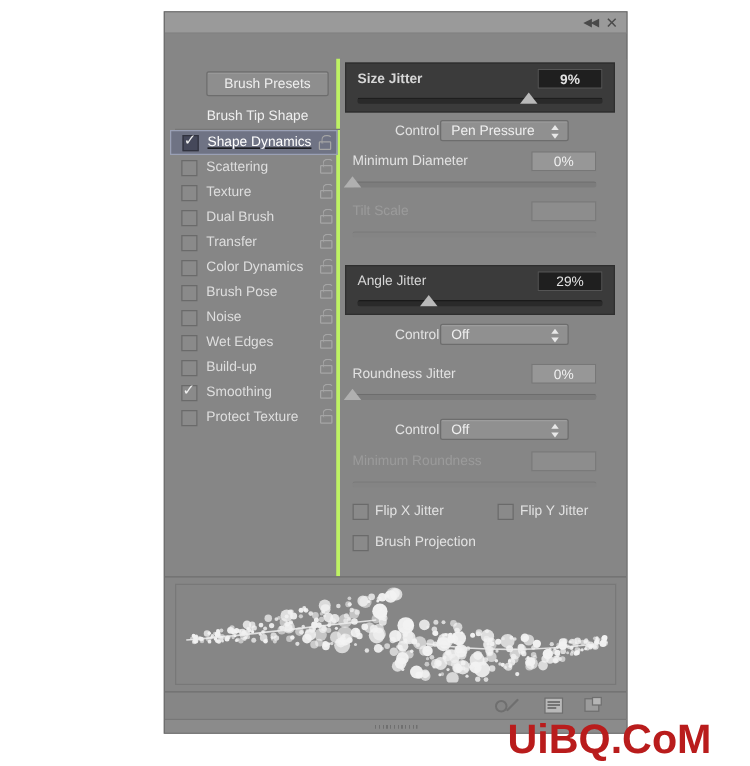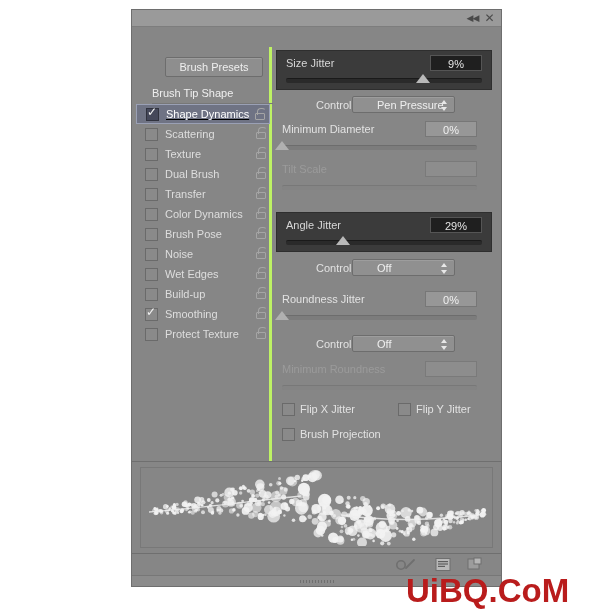--- a/index.html
+++ b/index.html
@@ -71,22 +71,22 @@
     box-sizing:border-box;
   }
   .presets-btn{
     position:absolute;left:33px;top:10px;width:96px;height:18px;
     background:#8e8e8e;border:1px solid #6d6d6d;border-radius:2px;
     color:#efefef;font-size:11px;line-height:18px;text-align:center;
     cursor:pointer;user-select:none;
     box-shadow:inset 0 1px 0 #9c9c9c;
   }
   .tipshape{
-    position:absolute;left:20px;top:36px;width:132px;height:20px;
-    color:#efefef;font-size:11px;line-height:20px;text-align:left;
+    position:absolute;left:8px;top:36px;width:132px;height:20px;
+    color:#efefef;font-size:11px;line-height:20px;text-align:center;
     border-bottom:1px solid #777;
     user-select:none;cursor:pointer;
   }
   .dynlist{position:absolute;left:4px;top:57px;width:134px;}
   .dyn{
     position:relative;height:20px;display:flex;align-items:center;
     cursor:pointer;user-select:none;
   }
   .dyn.active{background:#6f7384;border:1px solid #9aa0b5;height:18px;text-decoration:underline;}
   .cb{
@@ -151,21 +151,21 @@
   
   .ctrlrow{position:absolute;left:0;width:100%;height:20px;}
   .ctrl-lab{
     position:absolute;font-size:11px;color:#e2e2e2;line-height:20px;
   }
   .ctrl-lab.dim{color:#9b9b9b;}
   .select{
     position:absolute;height:17px;
     background:#909090;border:1px solid #6d6d6d;border-radius:2px;
     color:#efefef;font-size:11px;line-height:17px;
-    padding-left:24px;box-sizing:border-box;cursor:pointer;user-select:none;
+    padding-left:8px;box-sizing:border-box;cursor:pointer;user-select:none;
     box-shadow:inset 0 1px 0 #9d9d9d;
   }
   .spin{
     position:absolute;right:6px;top:3px;width:7px;height:11px;
   }
   .spin .up,.spin .dn{
     position:absolute;left:0;width:0;height:0;
     border-left:3.5px solid transparent;border-right:3.5px solid transparent;
   }
   .spin .up{top:0;border-bottom:4px solid #e8e8e8;}
@@ -348,21 +348,21 @@
               <div class="lock">
                 <div class="shackle"></div>
                 <div class="bodyl"></div>
               </div>
             </div>
           </div>
       </div>
 
       <div class="rightcol">
 
-        <div class="jblock" style="top:3px;height:40px;">
+        <div class="jblock" style="top:3px;height:40px;font-weight:bold;">
           <div class="jrow">
             <div class="jlabel">Size Jitter</div>
             <div class="jvalue">9%</div>
           </div>
           <div class="jtrack">
             <div class="jhandle" style="left:70%"></div>
           </div>
         </div>
 
         <div class="ctrlrow" style="top:48px;">

